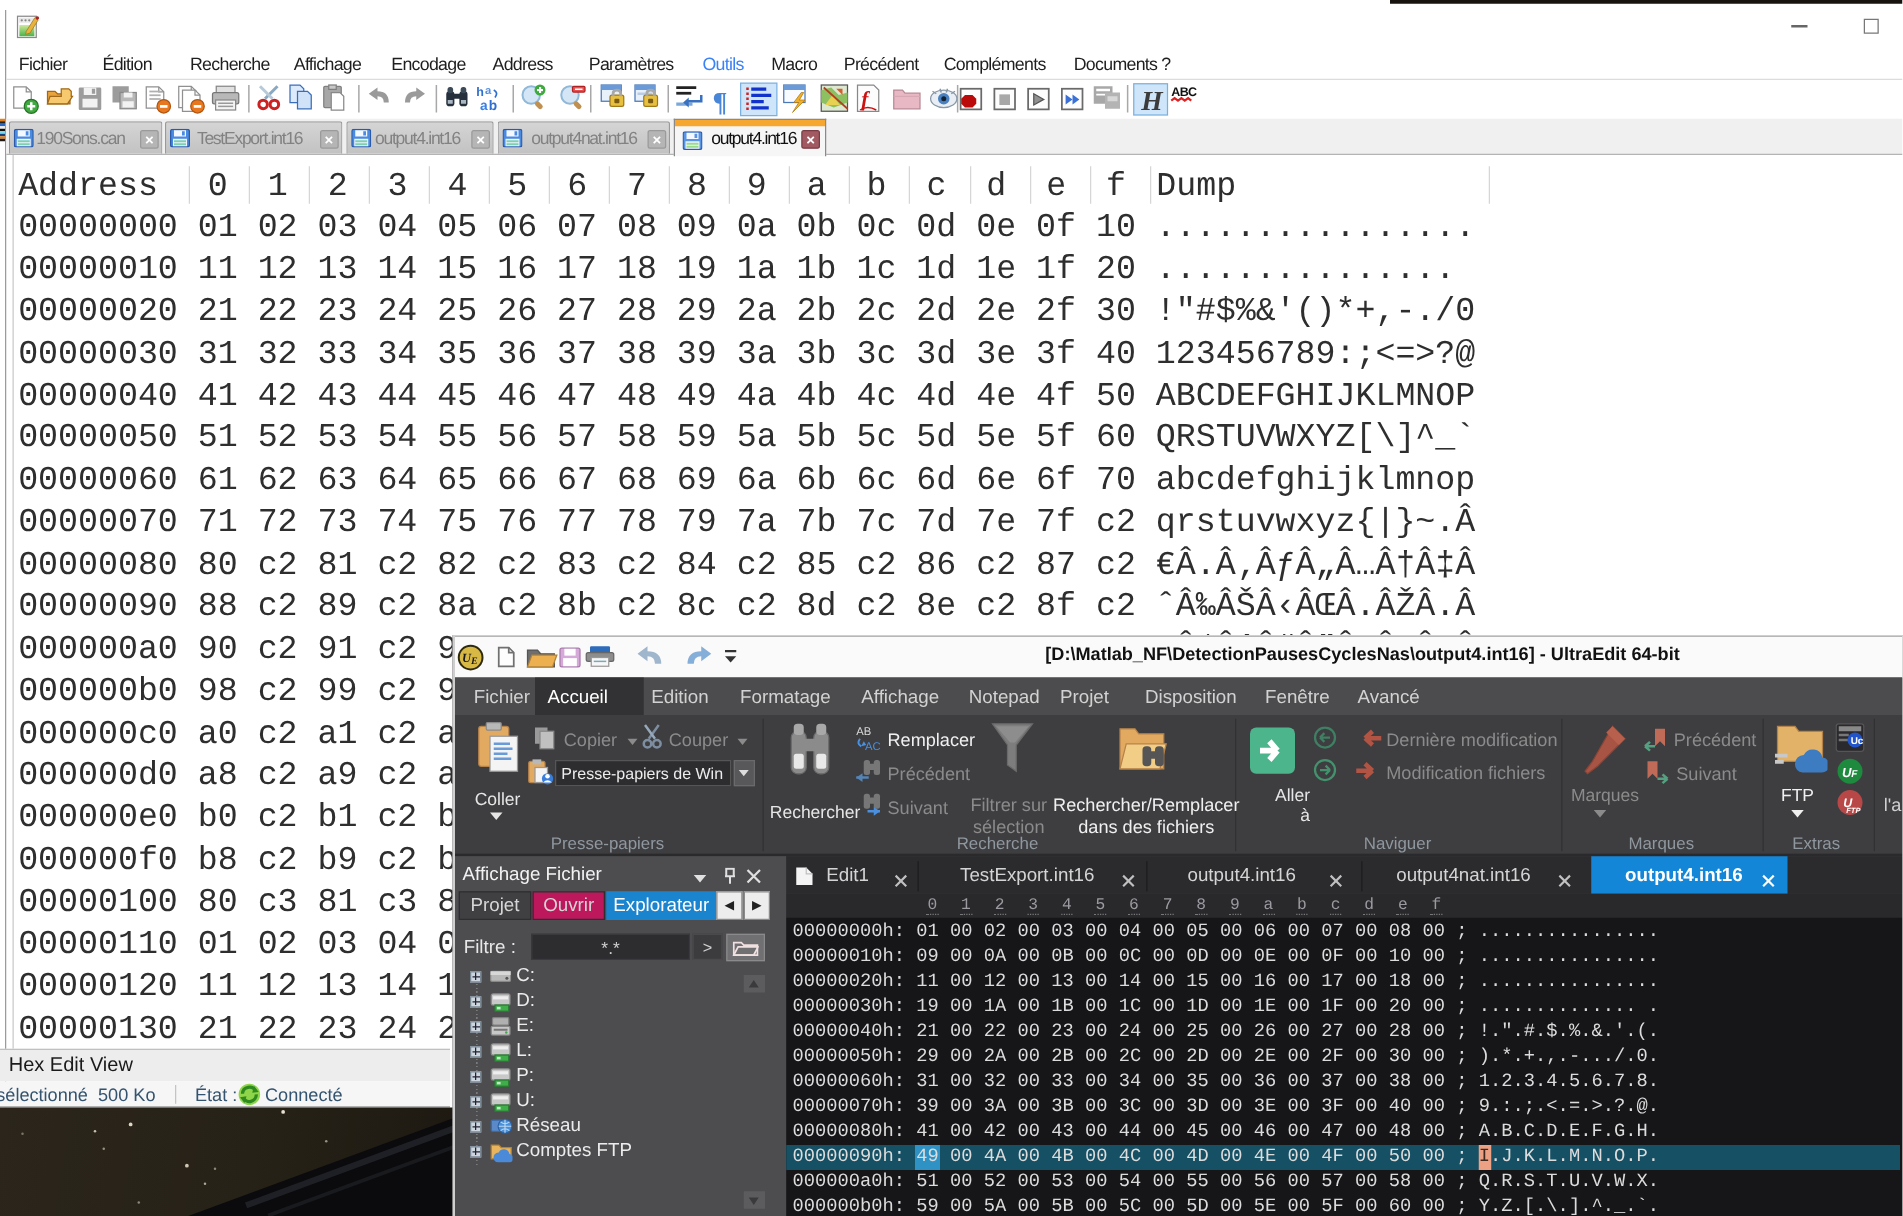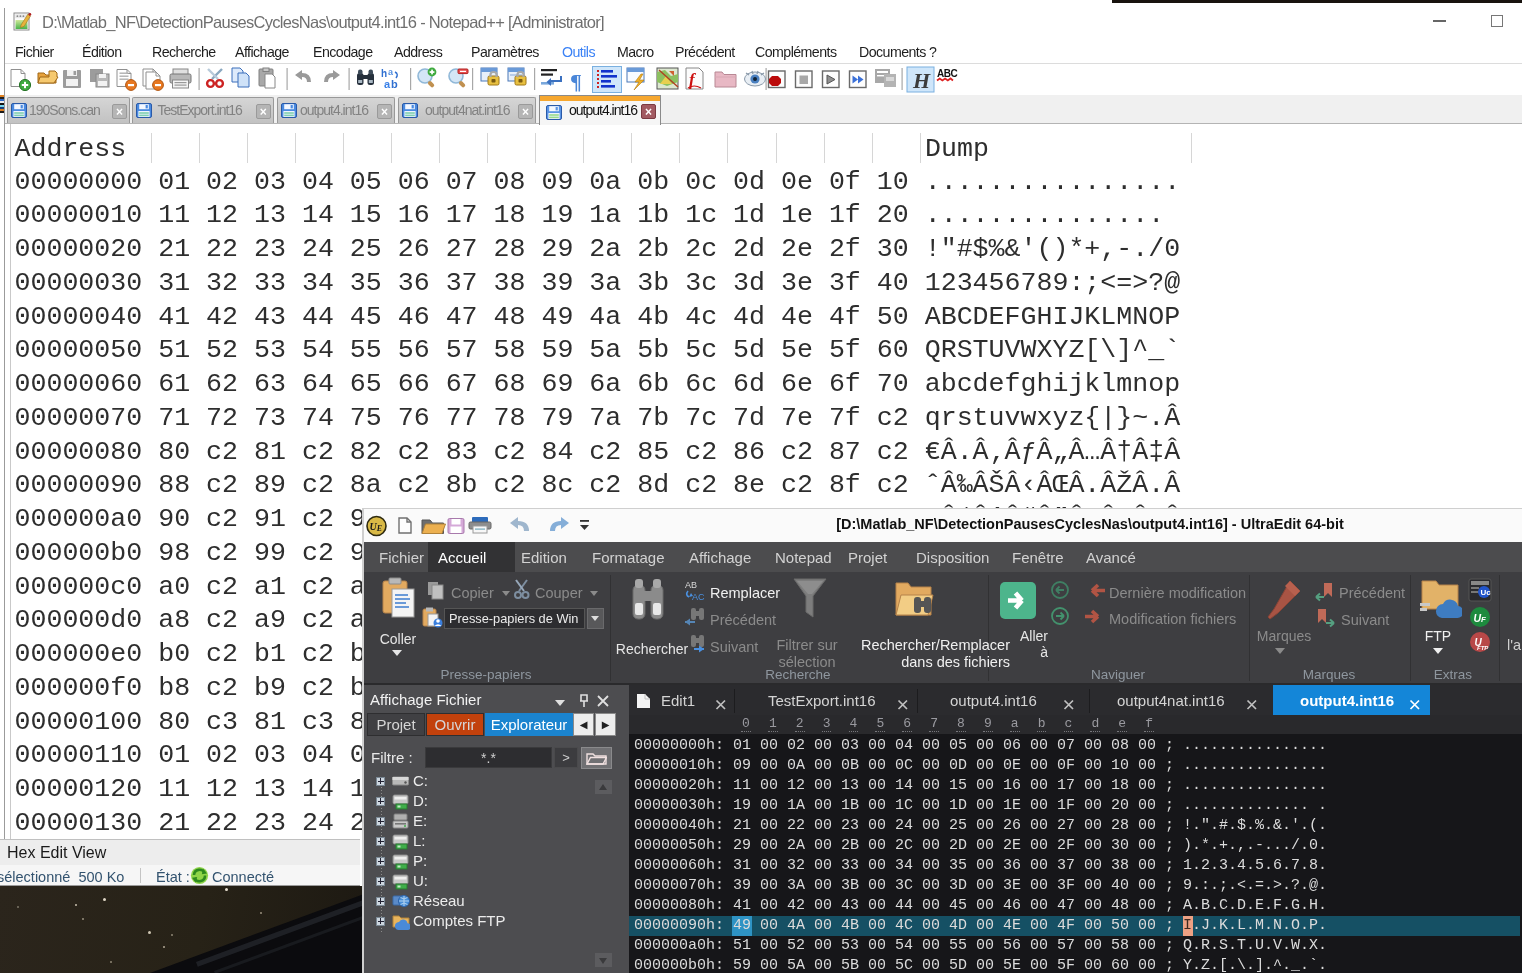--- a/index.html
+++ b/index.html
@@ -30,21 +30,20 @@
           </defs>
 <rect x="1" y="2" width="15" height="17" fill="#fdfdfd" stroke="#8a8a8a"></rect>
 <rect x="2.2" y="3.2" width="12.6" height="4" fill="#e8e8e8"></rect>
 <circle cx="4.4" cy="5.2" r="0.9" fill="#888"></circle>
           <circle cx="7.4" cy="5.2" r="0.9" fill="#888"></circle>
           <circle cx="10.4" cy="5.2" r="0.9" fill="#888"></circle>
 <rect x="2.5" y="9" width="12" height="9" fill="url(#gg)"></rect>
 <path d="M8 14 L15 3 L17.5 5 L11 15.5 L7.5 16.5 Z" fill="#e8b23c" stroke="#9a7820" stroke-width="0.6"></path>
 <circle cx="16.9" cy="3.4" r="1.4" fill="#b02020"></circle>
 </svg></div>
-<div class="a" style="left:42px;top:13px;font-size:16.5px;color:#6f6f6f;letter-spacing:-.7px">D:\Matlab_NF\DetectionPausesCyclesNas\output4.int16 - Notepad++ [Administrator]</div>
 <div class="a" style="left:1433px;top:20px;width:13px;height:2px;background:#666"></div>
 <div class="a" style="left:1491px;top:15px;width:12px;height:12px;border:1.6px solid #777"></div>
 <div class="a" style="left:15px;top:44px;font-size:14.2px;color:#1e1e1e;letter-spacing:-.55px">Fichier</div>
 <div class="a" style="left:82px;top:44px;font-size:14.2px;color:#1e1e1e;letter-spacing:-.55px">Édition</div>
 <div class="a" style="left:152px;top:44px;font-size:14.2px;color:#1e1e1e;letter-spacing:-.55px">Recherche</div>
 <div class="a" style="left:235px;top:44px;font-size:14.2px;color:#1e1e1e;letter-spacing:-.55px">Affichage</div>
 <div class="a" style="left:313px;top:44px;font-size:14.2px;color:#1e1e1e;letter-spacing:-.55px">Encodage</div>
 <div class="a" style="left:394px;top:44px;font-size:14.2px;color:#1e1e1e;letter-spacing:-.55px">Address</div>
 <div class="a" style="left:471px;top:44px;font-size:14.2px;color:#1e1e1e;letter-spacing:-.55px">Paramètres</div>
 <div class="a" style="left:562px;top:44px;font-size:14.2px;color:#3b82f6;letter-spacing:-.55px">Outils</div>
@@ -317,20 +316,21 @@
 <div class="a" style="left:583.2px;top:133px;width:1px;height:30px;background:#d6d6d6"></div>
 <div class="a" style="left:631.3px;top:133px;width:1px;height:30px;background:#d6d6d6"></div>
 <div class="a" style="left:679.4px;top:133px;width:1px;height:30px;background:#d6d6d6"></div>
 <div class="a" style="left:727.4px;top:133px;width:1px;height:30px;background:#d6d6d6"></div>
 <div class="a" style="left:775.5px;top:133px;width:1px;height:30px;background:#d6d6d6"></div>
 <div class="a" style="left:823.6px;top:133px;width:1px;height:30px;background:#d6d6d6"></div>
 <div class="a" style="left:871.6px;top:133px;width:1px;height:30px;background:#d6d6d6"></div>
 <div class="a" style="left:919.7px;top:133px;width:1px;height:30px;background:#d6d6d6"></div>
 <div class="a" style="left:1191.0px;top:133px;width:1px;height:30px;background:#d6d6d6"></div>
 <div class="a mono" style="left:14.5px;top:132.9px;font-size:26.62px;letter-spacing:0.00px;line-height:33.75px;color:#2e2e2e">Address</div>
+<div class="a mono" style="left:166.3px;top:132.9px;font-size:26.62px;letter-spacing:0.00px;line-height:33.75px;color:#2e2e2e">0  1  2  3  4  5  6  7  8  9  a  b  c  d  e  f</div>
 <div class="a mono" style="left:925.0px;top:132.9px;font-size:26.62px;letter-spacing:0.00px;line-height:33.75px;color:#2e2e2e">Dump</div>
 <div class="a mono" style="left:14.5px;top:165.7px;font-size:26.62px;letter-spacing:0.00px;line-height:33.75px;color:#2e2e2e">00000000 01 02 03 04 05 06 07 08 09 0a 0b 0c 0d 0e 0f 10 ................
 00000010 11 12 13 14 15 16 17 18 19 1a 1b 1c 1d 1e 1f 20 ...............
 00000020 21 22 23 24 25 26 27 28 29 2a 2b 2c 2d 2e 2f 30 !"#$%&amp;'()*+,-./0
 00000030 31 32 33 34 35 36 37 38 39 3a 3b 3c 3d 3e 3f 40 123456789:;&lt;=&gt;?@
 00000040 41 42 43 44 45 46 47 48 49 4a 4b 4c 4d 4e 4f 50 ABCDEFGHIJKLMNOP
 00000050 51 52 53 54 55 56 57 58 59 5a 5b 5c 5d 5e 5f 60 QRSTUVWXYZ[\]^_`
 00000060 61 62 63 64 65 66 67 68 69 6a 6b 6c 6d 6e 6f 70 abcdefghijklmnop
 00000070 71 72 73 74 75 76 77 78 79 7a 7b 7c 7d 7e 7f c2 qrstuvwxyz{|}~.Â
 00000080 80 c2 81 c2 82 c2 83 c2 84 c2 85 c2 86 c2 87 c2 €Â.Â‚ÂƒÂ„Â…Â†Â‡Â
@@ -498,21 +498,21 @@
         <path d="M5 4 H31 L20 17 H16 Z" fill="#8d8d8d"></path>
       </svg>
 <div class="a" style="left:388px;top:128px;width:110px;text-align:center;font-size:14.5px;color:#8b8b8b;line-height:17px">Filtrer sur<br>sélection</div>
 <svg class="a" style="left:528px;top:66px" width="46" height="50">
 <path d="M4 8 h12 l3 4 h20 v28 h-35 z" fill="#e2aa60" stroke="#b5824a"></path>
 <path d="M4 40 l5 -20 h32 l-5 20 z" fill="#f2cd85" stroke="#b5824a"></path>
 <rect x="22" y="22" width="7" height="16" rx="3" fill="#555"></rect>
         <rect x="32" y="22" width="7" height="16" rx="3" fill="#555"></rect>
         <rect x="28" y="26" width="6" height="6" fill="#555"></rect>
 </svg>
-<div class="a" style="left:436px;top:128px;width:210px;text-align:right;font-size:14.5px;color:#f0f0f0;line-height:17px">Rechercher/Remplacer<br>dans des fichiers</div>
+<div class="a" style="left:448px;top:128px;width:210px;text-align:center;font-size:14.5px;color:#f0f0f0;line-height:17px">Rechercher/Remplacer<br>dans des fichiers</div>
 <div class="a" style="left:636px;top:73px;width:36px;height:37px;background:#4db58c;border-radius:5px"></div>
 <svg class="a" style="left:636px;top:73px" width="36" height="37">
         <path d="M8 18.5 H22 M22 18.5 L15.5 11 M22 18.5 L15.5 26" stroke="#fff" stroke-width="4.6" fill="none"></path>
       </svg>
 <div class="a" style="left:624px;top:119px;width:60px;text-align:right;font-size:14px;color:#e6e6e6">Aller<br>à</div>
 <svg class="a" style="left:686px;top:72px" width="24" height="48">
         <circle cx="10" cy="9" r="8" fill="none" stroke="#3f7f63" stroke-width="1.8"></circle>
         <path d="M6 9 h8 M6 9 l3.5 -3.5 M6 9 l3.5 3.5" stroke="#3f7f63" stroke-width="1.8" fill="none"></path>
         <circle cx="10" cy="35" r="8" fill="none" stroke="#43926d" stroke-width="1.8"></circle>
         <path d="M6 35 h8 M14 35 l-3.5 -3.5 M14 35 l-3.5 3.5" stroke="#43926d" stroke-width="1.8" fill="none"></path>
@@ -565,21 +565,21 @@
 <div class="a" style="left:0;top:176px;width:265px;height:289px;background:#4d4d50"></div>
 <div class="a" style="left:6px;top:182px;font-size:15px;color:#f2f2f2">Affichage Fichier</div>
 <div class="a" style="left:191px;top:191px;width:0;height:0;border-left:5.5px solid transparent;border-right:5.5px solid transparent;border-top:6.5px solid #e0e0e0"></div>
 <svg class="a" style="left:214px;top:185px" width="12" height="14">
         <path d="M3 1 h6 v6 h-6 z M2 7 h8 M6 7 v6" stroke="#e0e0e0" stroke-width="1.6" fill="none"></path>
       </svg>
 <svg class="a" style="left:233px;top:186px" width="12" height="12">
         <path d="M1 1 L11 11 M11 1 L1 11" stroke="#e0e0e0" stroke-width="1.8"></path>
       </svg>
 <div class="a" style="left:3px;top:204px;width:58px;height:23px;background:#404043;border:1px solid #2e2e30;color:#d6d6d6;font-size:15px;text-align:center;line-height:22px">Projet</div>
-<div class="a" style="left:62px;top:204px;width:58px;height:23px;background:#c2410c;border:1px solid #2e2e30;color:#d6d6d6;font-size:15px;text-align:center;line-height:22px">Ouvrir</div>
+<div class="a" style="left:62px;top:204px;width:58px;height:23px;background:#be185d;border:1px solid #2e2e30;color:#d6d6d6;font-size:15px;text-align:center;line-height:22px">Ouvrir</div>
 <div class="a" style="left:121px;top:204px;width:88px;height:23px;background:#1b84cf;color:#fff;font-size:15px;text-align:center;line-height:23px">Explorateur</div>
 <div class="a" style="left:209px;top:204px;width:21px;height:23px;background:#ededed;border:1px solid #8a8a8a;text-align:center;line-height:22px;font-size:10px;color:#222">◀</div>
 <div class="a" style="left:231px;top:204px;width:21px;height:23px;background:#ededed;border:1px solid #8a8a8a;text-align:center;line-height:22px;font-size:10px;color:#222">▶</div>
 <div class="a" style="left:7px;top:240px;font-size:15px;color:#e8e8e8">Filtre :</div>
 <div class="a" style="left:61px;top:238px;width:127px;height:21px;background:#2d2d30;border:1px solid #3a3a3c;color:#cfcfcf;font-size:14px;text-align:center;line-height:20px">*.*</div>
 <div class="a" style="left:190px;top:238px;width:24px;height:21px;background:#3c3c3f;border:1px solid #4a4a4c;color:#cfcfcf;font-size:13px;text-align:center;line-height:20px">&gt;</div>
 <div class="a" style="left:217px;top:238px;width:31px;height:22px;background:#707073;border:1px solid #8a8a8c"></div>
 <svg class="a" style="left:222px;top:241px" width="21" height="16">
         <path d="M1 14 V4 h6 l2 2 h11 v8 z" fill="none" stroke="#f0e0e0" stroke-width="1.4"></path>
         <path d="M1 14 l3.5 -6.5 h16 l-3.5 6.5 z" fill="none" stroke="#f0e0e0" stroke-width="1.4"></path>

